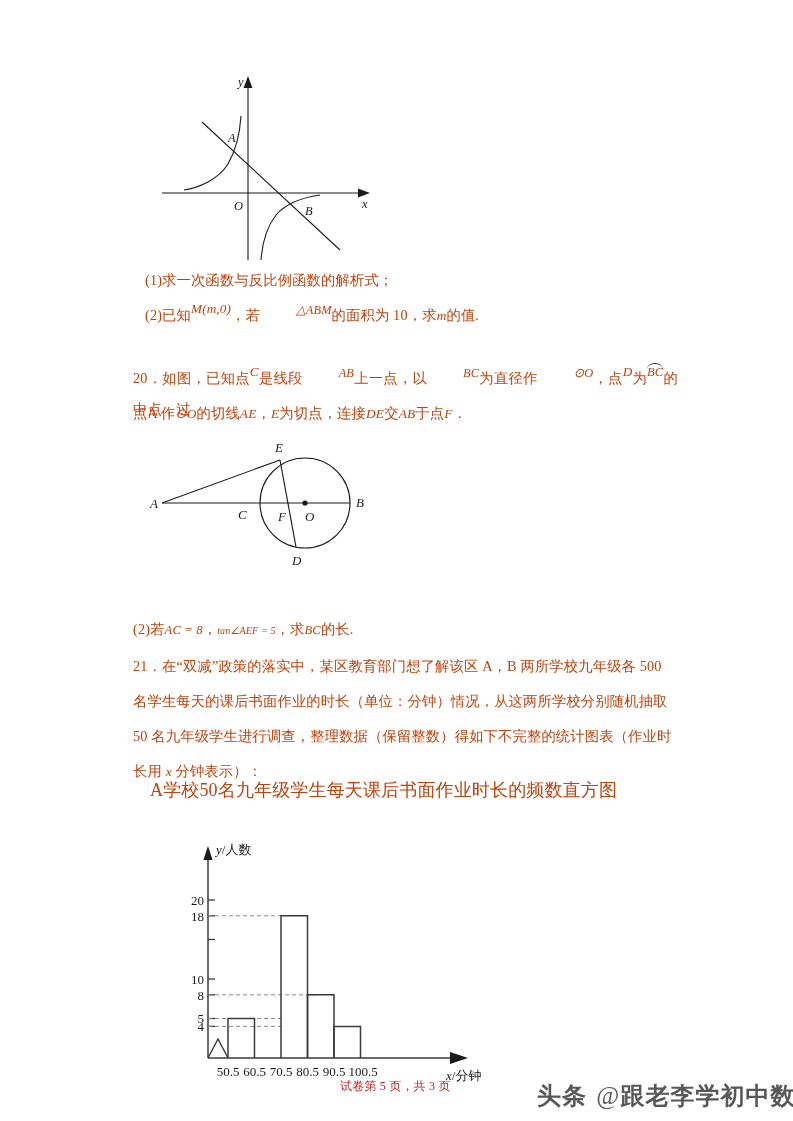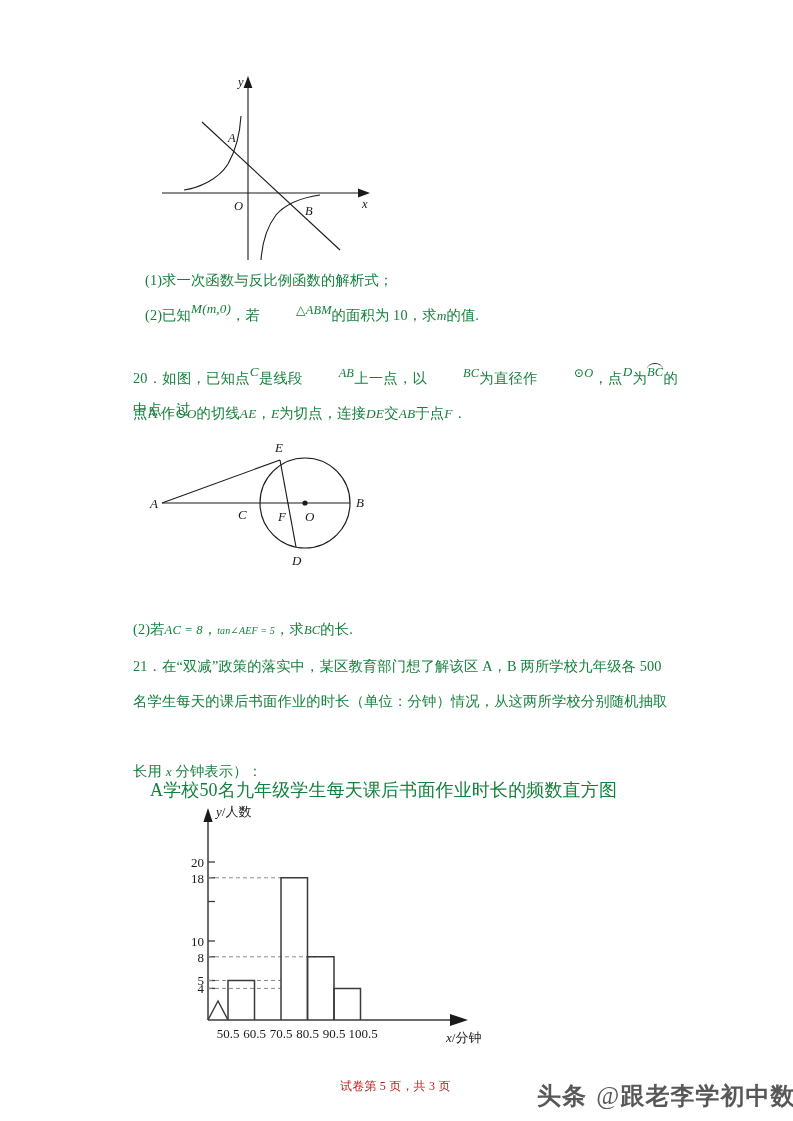--- a/index.html
+++ b/index.html
@@ -20,23 +20,24 @@
     inset: 0;
     width: 793px;
     height: 1121px;
   }
 
   
   .para {
     position: absolute;
     font-size: 14.3px;
     line-height: 31px;
-    color: #15803d;
+    color: #c2410c;
     letter-spacing: 0.15px;
     text-align: justify;
+    font-family: Liberation Serif, serif;
   }
   .sup-math {
     display: inline-block;
     font-style: italic;
     font-size: 13.2px;
     vertical-align: 7px;
     line-height: 1;
   }
   .sup-math-sm {
     display: inline-block;
@@ -167,29 +168,32 @@
   <div class="para" style="left:133px; top:614px; width:520px;">
     <span>(2)若</span><span class="inl" style="font-size:12.6px;">AC = 8</span><span>，</span><span class="inl" style="font-size:10px;">tan∠AEF = 5</span><span>，求</span><span class="inl" style="font-size:12.6px;">BC</span><span>的长.</span>
   </div>
 
   <div class="para" style="left:133px; top:651px; width:548px;">
     <span>21．</span><span>在“双减”政策的落实中，某区教育部门想了解该区 A，B 两所学校九年级各 500</span>
   </div>
   <div class="para" style="left:133px; top:686px; width:548px;">
     <span>名学生每天的课后书面作业的时长（单位：分钟）情况，从这两所学校分别随机抽取</span>
   </div>
+  <div class="para" style="left:133px; top:721px; width:548px;">
+    <span>50 名九年级学生进行调查，整理数据（保留整数）得如下不完整的统计图表（作业时</span>
+  </div>
   <div class="para" style="left:133px; top:756px; width:548px;">
     <span>长用 </span><span class="inl">x</span><span> 分钟表示）：</span>
   </div>
 
   <div class="para" style="left:150px; top:775px; width:520px; font-size:18px;">
     <span>A学校50名九年级学生每天课后书面作业时长的频数直方图</span>
   </div>
 
-  <div id="histogram-figure" style="left:150px; top:798px; width:360px; height:255px;">
+  <div id="histogram-figure" style="left:150px; top:836px; width:360px; height:255px;">
     <svg width="360" height="255" viewBox="0 0 360 255">
 
       <line x1="58" y1="222" x2="58" y2="24" stroke="#3a3a3a" stroke-width="1.5"></line>
       <polygon points="53.4,24 58,10 62.6,24" fill="#1a1a1a"></polygon>
 
       <line x1="58" y1="222" x2="300" y2="222" stroke="#3a3a3a" stroke-width="1.5"></line>
       <polygon points="300,216 318,222 300,228" fill="#1a1a1a"></polygon>
 
       <text x="66" y="18" font-family="Liberation Serif, serif" font-size="13" fill="#1a1a1a"><tspan font-style="italic">y</tspan>/人数</text>
       <text x="296" y="244" font-family="Liberation Serif, serif" font-size="13" fill="#1a1a1a"><tspan font-style="italic">x</tspan>/分钟</text>

